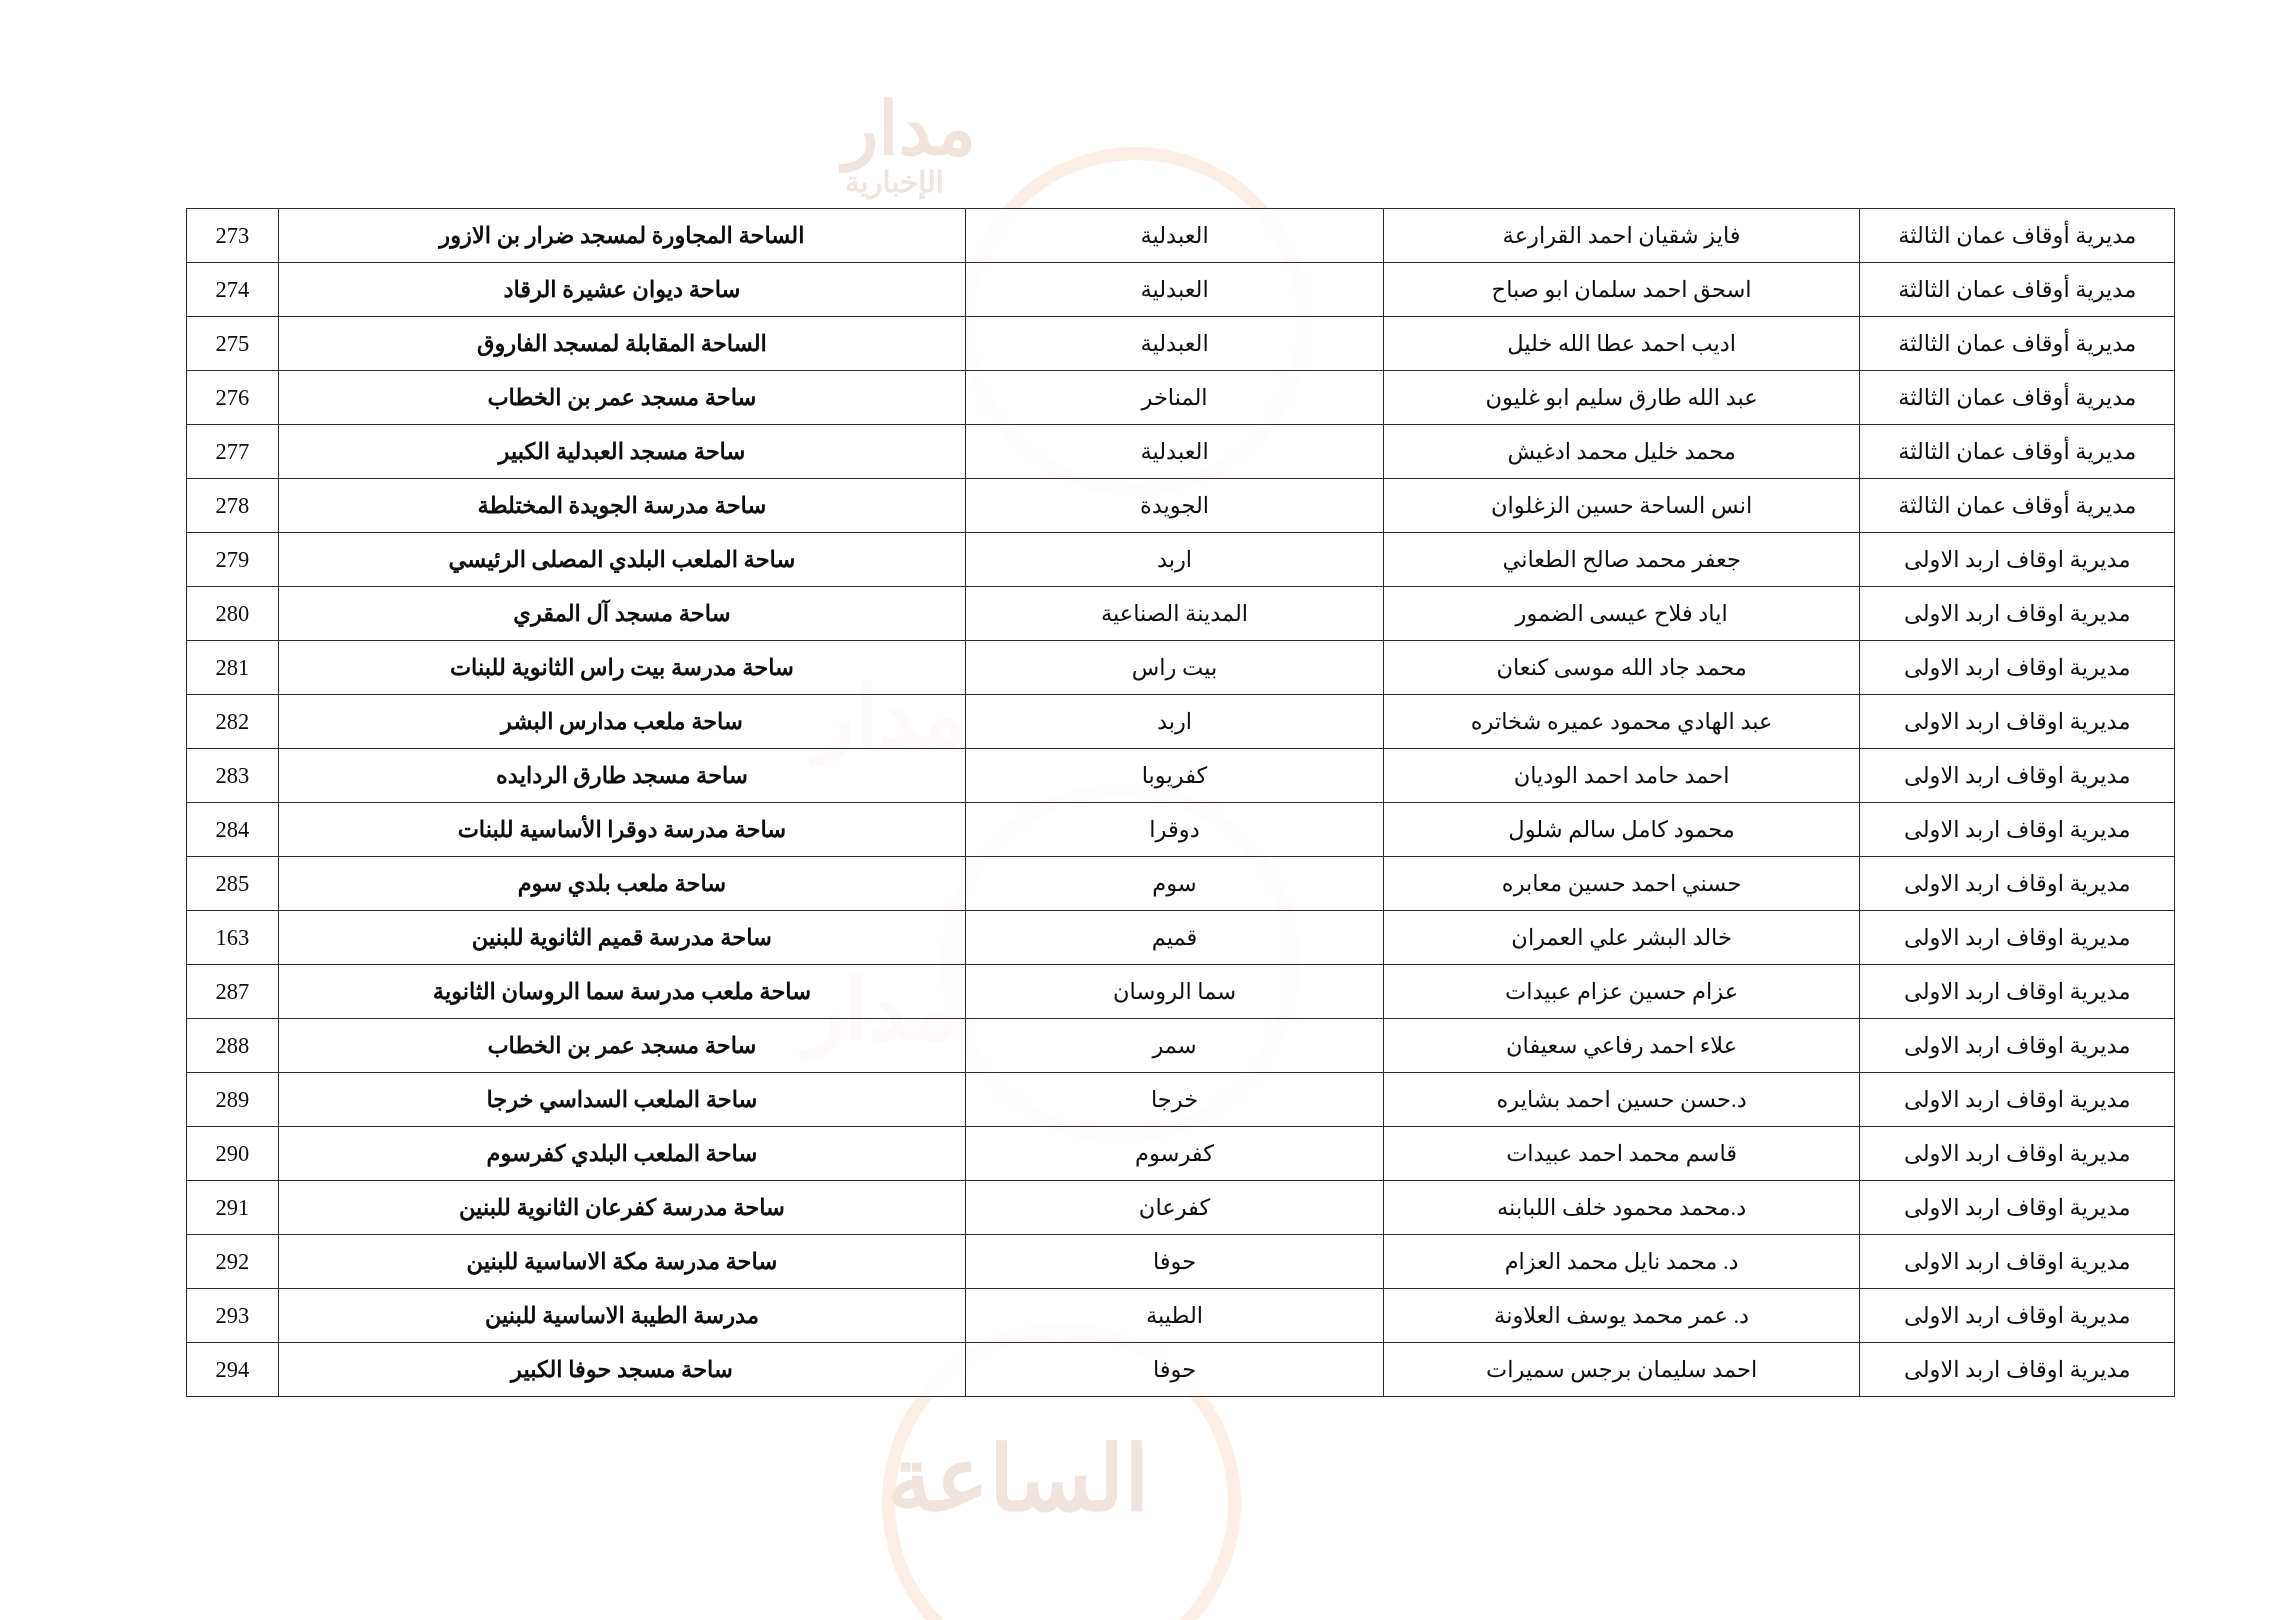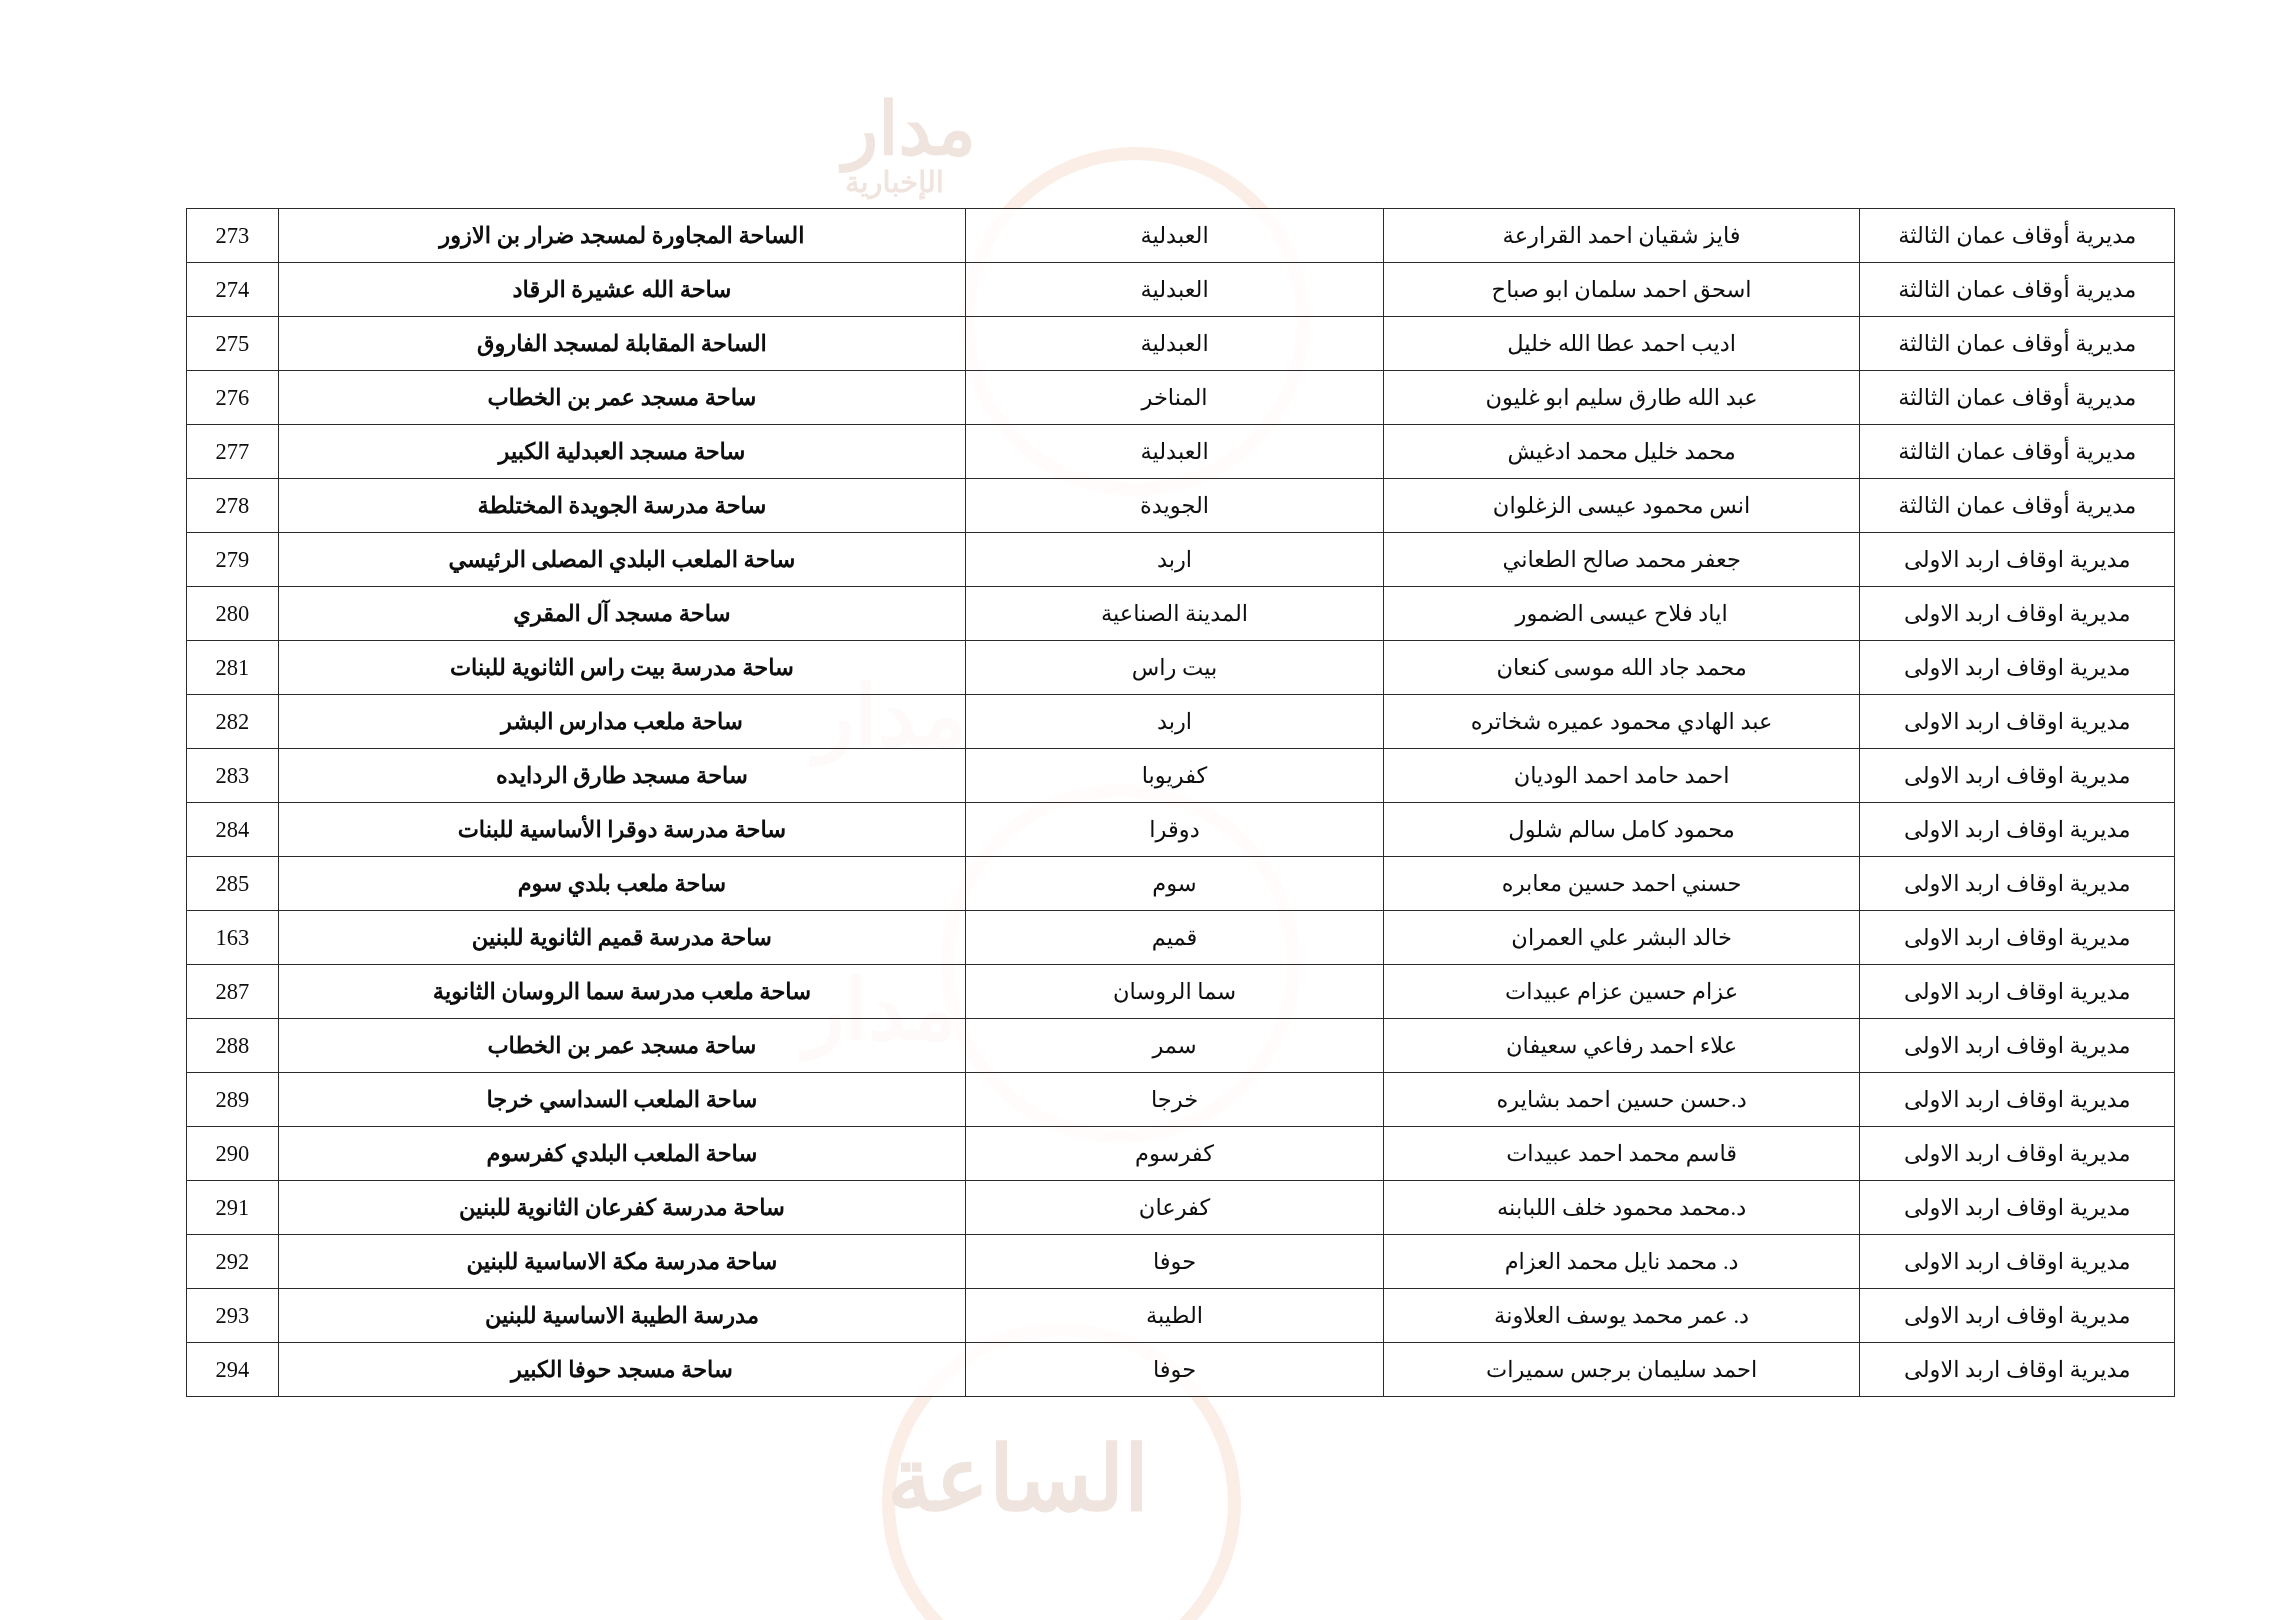--- a/index.html
+++ b/index.html
@@ -98,21 +98,21 @@
           <td class="c-dir">مديرية أوقاف عمان الثالثة</td>
           <td class="c-name">فايز شقيان احمد القرارعة</td>
           <td class="c-area">العبدلية</td>
           <td class="c-place">الساحة المجاورة لمسجد ضرار بن الازور</td>
           <td class="c-num">273</td>
         </tr>
         <tr>
           <td class="c-dir">مديرية أوقاف عمان الثالثة</td>
           <td class="c-name">اسحق احمد سلمان ابو صباح</td>
           <td class="c-area">العبدلية</td>
-          <td class="c-place">ساحة الله عشيرة الرقاد</td>
+          <td class="c-place">ساحة ديوان عشيرة الرقاد</td>
           <td class="c-num">274</td>
         </tr>
         <tr>
           <td class="c-dir">مديرية أوقاف عمان الثالثة</td>
           <td class="c-name">اديب احمد عطا الله خليل</td>
           <td class="c-area">العبدلية</td>
           <td class="c-place">الساحة المقابلة لمسجد الفاروق</td>
           <td class="c-num">275</td>
         </tr>
         <tr>
@@ -124,21 +124,21 @@
         </tr>
         <tr>
           <td class="c-dir">مديرية أوقاف عمان الثالثة</td>
           <td class="c-name">محمد خليل محمد ادغيش</td>
           <td class="c-area">العبدلية</td>
           <td class="c-place">ساحة مسجد العبدلية الكبير</td>
           <td class="c-num">277</td>
         </tr>
         <tr>
           <td class="c-dir">مديرية أوقاف عمان الثالثة</td>
-          <td class="c-name">انس محمود عيسى الزغلوان</td>
+          <td class="c-name">انس الساحة حسين الزغلوان</td>
           <td class="c-area">الجويدة</td>
           <td class="c-place">ساحة مدرسة الجويدة المختلطة</td>
           <td class="c-num">278</td>
         </tr>
         <tr>
           <td class="c-dir">مديرية اوقاف اربد الاولى</td>
           <td class="c-name">جعفر محمد صالح الطعاني</td>
           <td class="c-area">اربد</td>
           <td class="c-place">ساحة الملعب البلدي المصلى الرئيسي</td>
           <td class="c-num">279</td>

